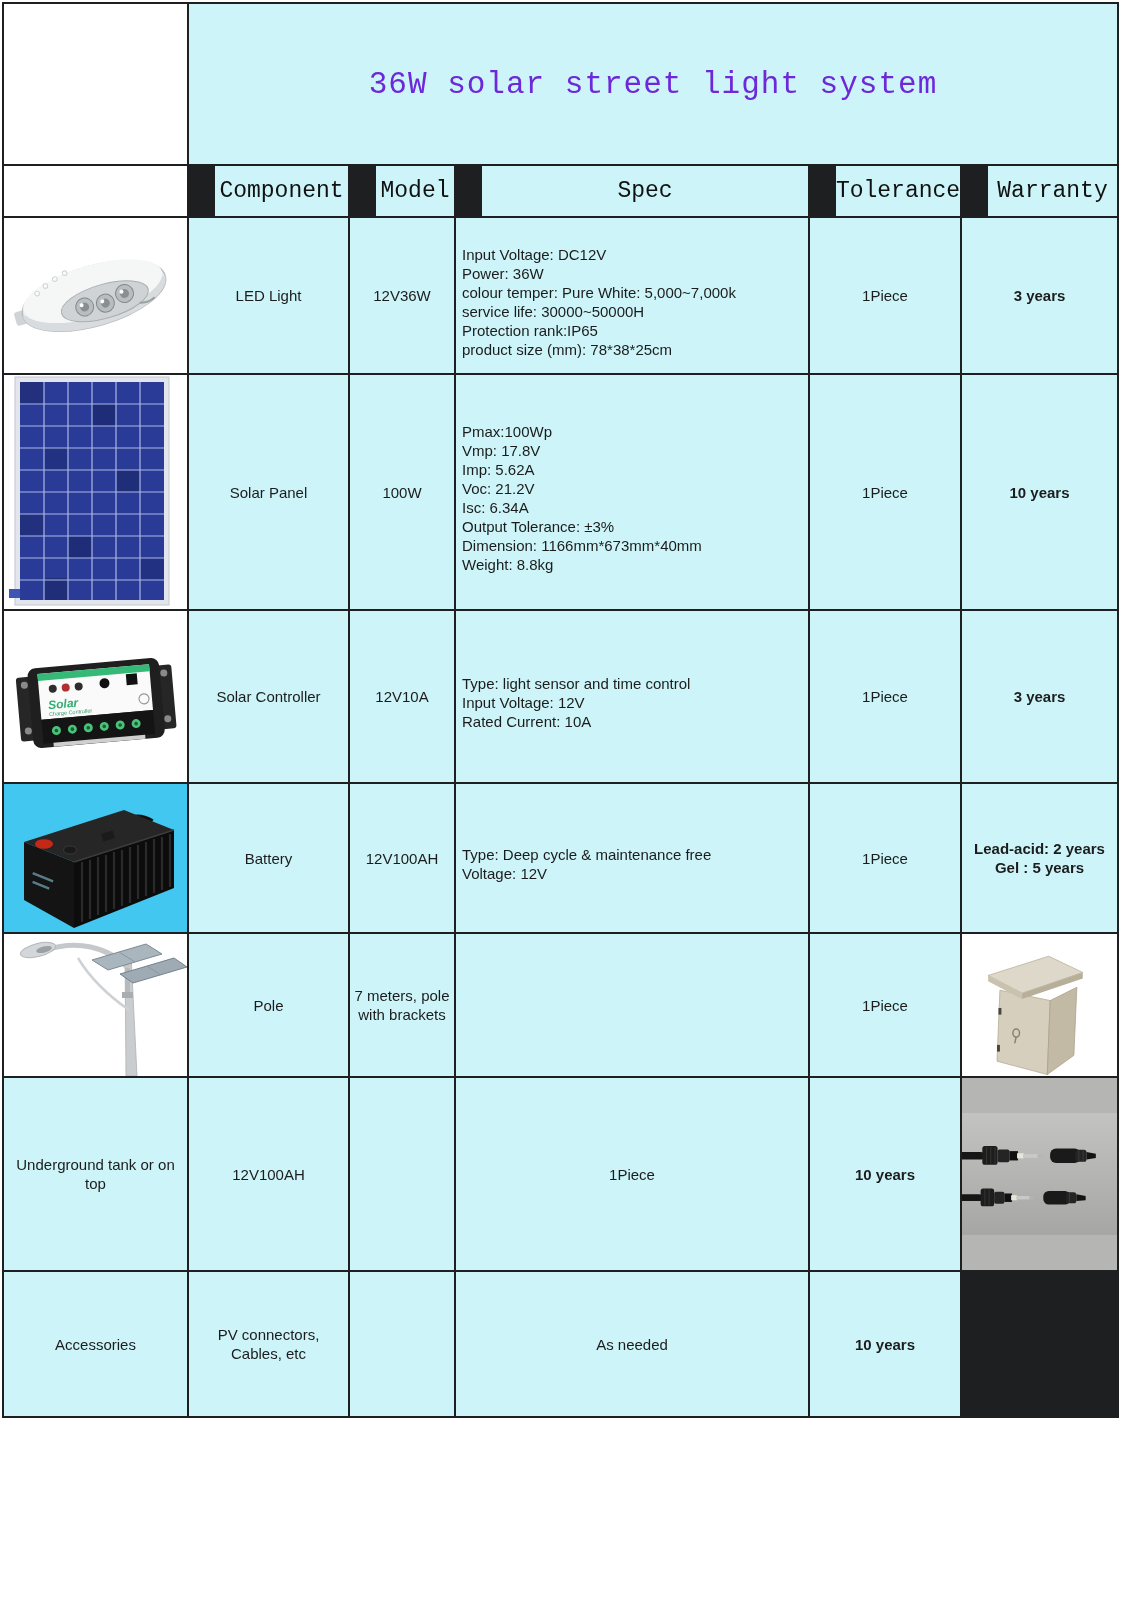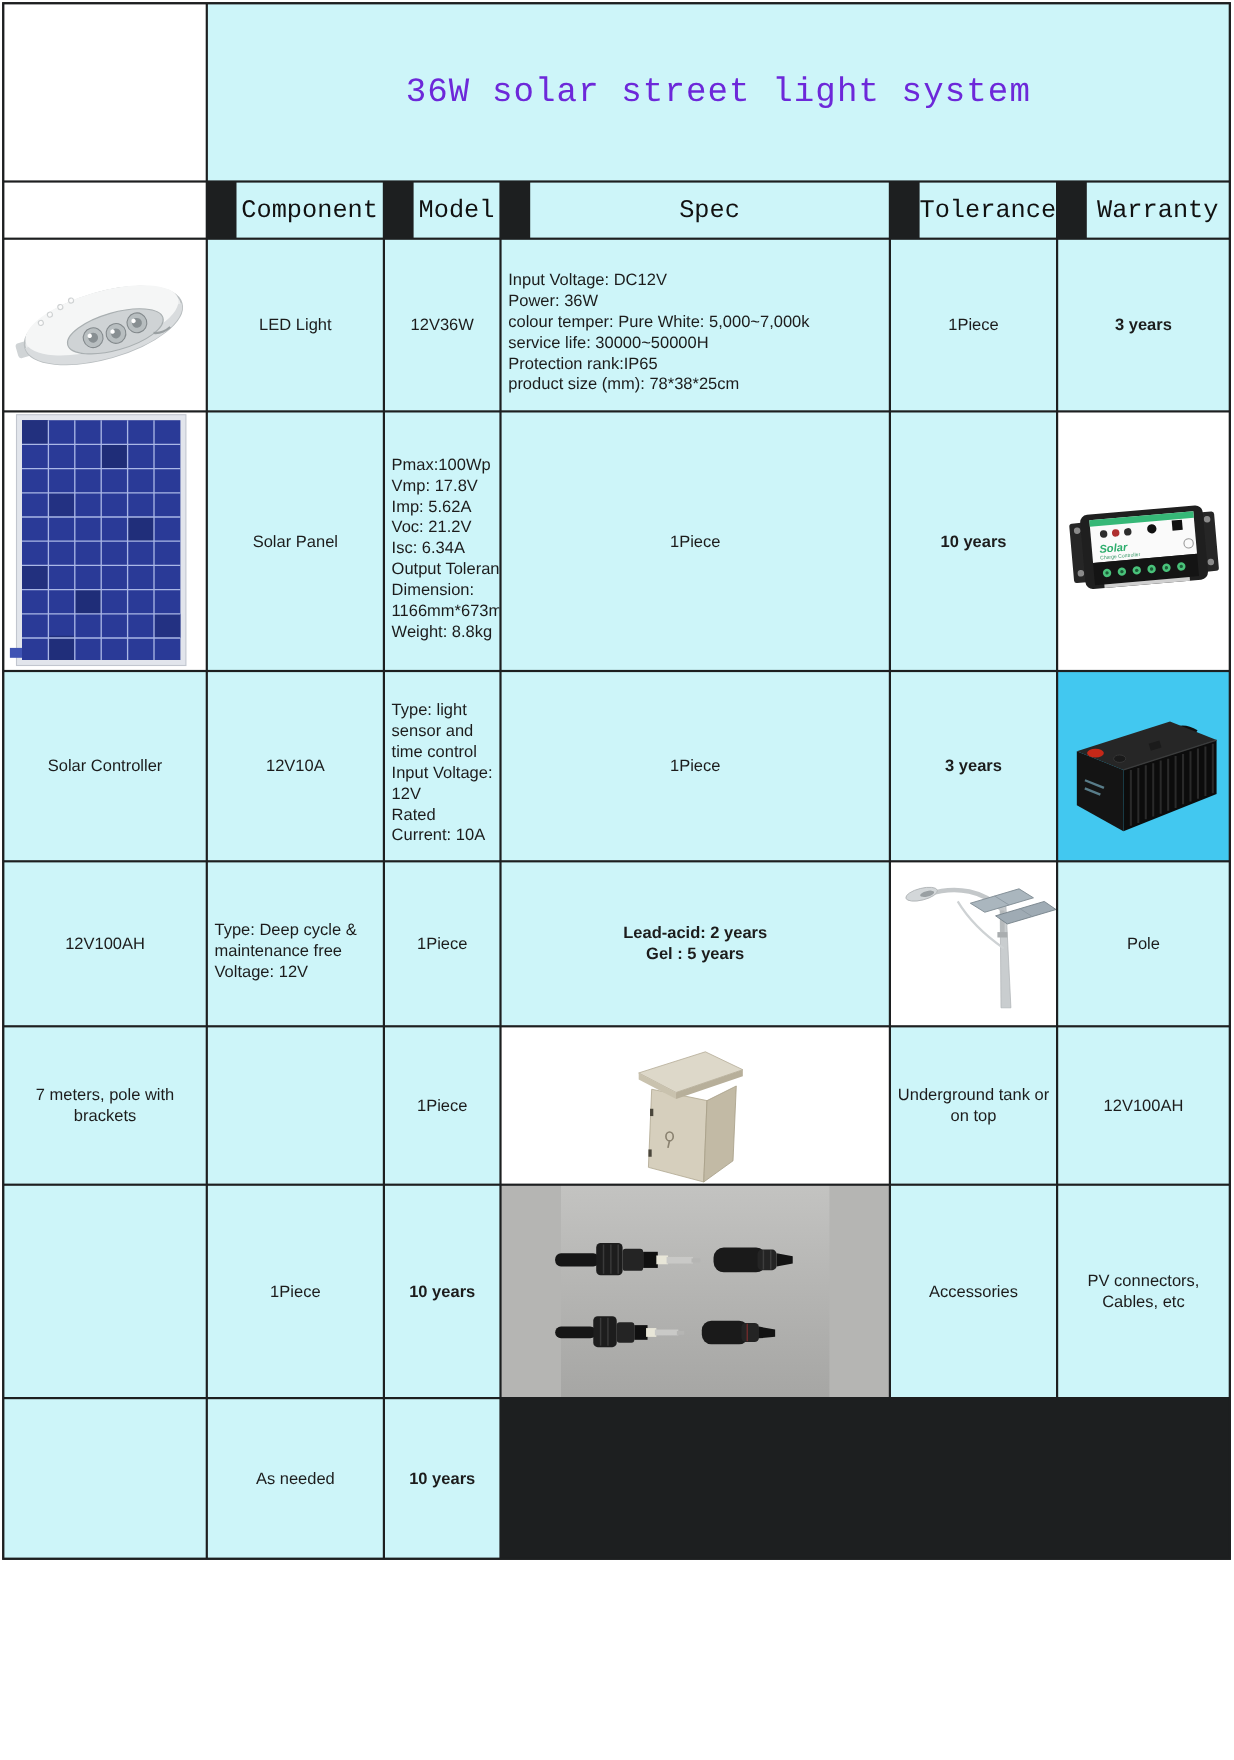--- a/index.html
+++ b/index.html
@@ -104,20 +104,21 @@
           <line x1="16" y1="117" x2="160" y2="117"></line>
             <line x1="16" y1="139" x2="160" y2="139"></line>
           <line x1="16" y1="161" x2="160" y2="161"></line>
             <line x1="16" y1="183" x2="160" y2="183"></line>
           <line x1="16" y1="205" x2="160" y2="205"></line>
         </g>
         <rect x="5" y="214" width="11" height="9" fill="#4054b4"></rect>
       </svg>
     </div>
     <div class="c comp">Solar Panel</div>
+    <div class="c model">100W</div>
     <div class="c spec">Pmax:100Wp
 Vmp: 17.8V
 Imp: 5.62A
 Voc: 21.2V
 Isc: 6.34A
 Output Tolerance: ±3%
 Dimension: 1166mm*673mm*40mm
 Weight: 8.8kg</div>
     <div class="c qty">1Piece</div>
     <div class="c warr pre">10 years</div>
@@ -190,20 +191,21 @@
         </g>
         <ellipse cx="40" cy="60" rx="9" ry="4.8" fill="#c62818"></ellipse>
         <ellipse cx="66" cy="66" rx="6.5" ry="4" fill="#1a1a1a" stroke="#383838"></ellipse>
         <rect x="98" y="48" width="12" height="8" fill="#1b1b1b" transform="rotate(-17 104 52)"></rect>
         <g fill="#76a9bb" opacity="0.7">
           <rect x="28" y="92" width="22" height="2.5" transform="rotate(22 39 93)"></rect>
           <rect x="28" y="100" width="18" height="2.5" transform="rotate(22 37 101)"></rect>
         </g>
       </svg>
     </div>
+    <div class="c comp">Battery</div>
     <div class="c model">12V100AH</div>
     <div class="c spec">Type: Deep cycle &amp; maintenance free
 Voltage: 12V</div>
     <div class="c qty">1Piece</div>
     <div class="c warr pre">Lead-acid: 2 years
 Gel : 5 years</div>
 
     <div class="c img">
       <svg viewBox="0 0 183 142">
         <path d="M121,20 L127,20 L133,142 L122,142 Z" fill="#c9cdcf" stroke="#aeb3b5" stroke-width="0.8"></path>

